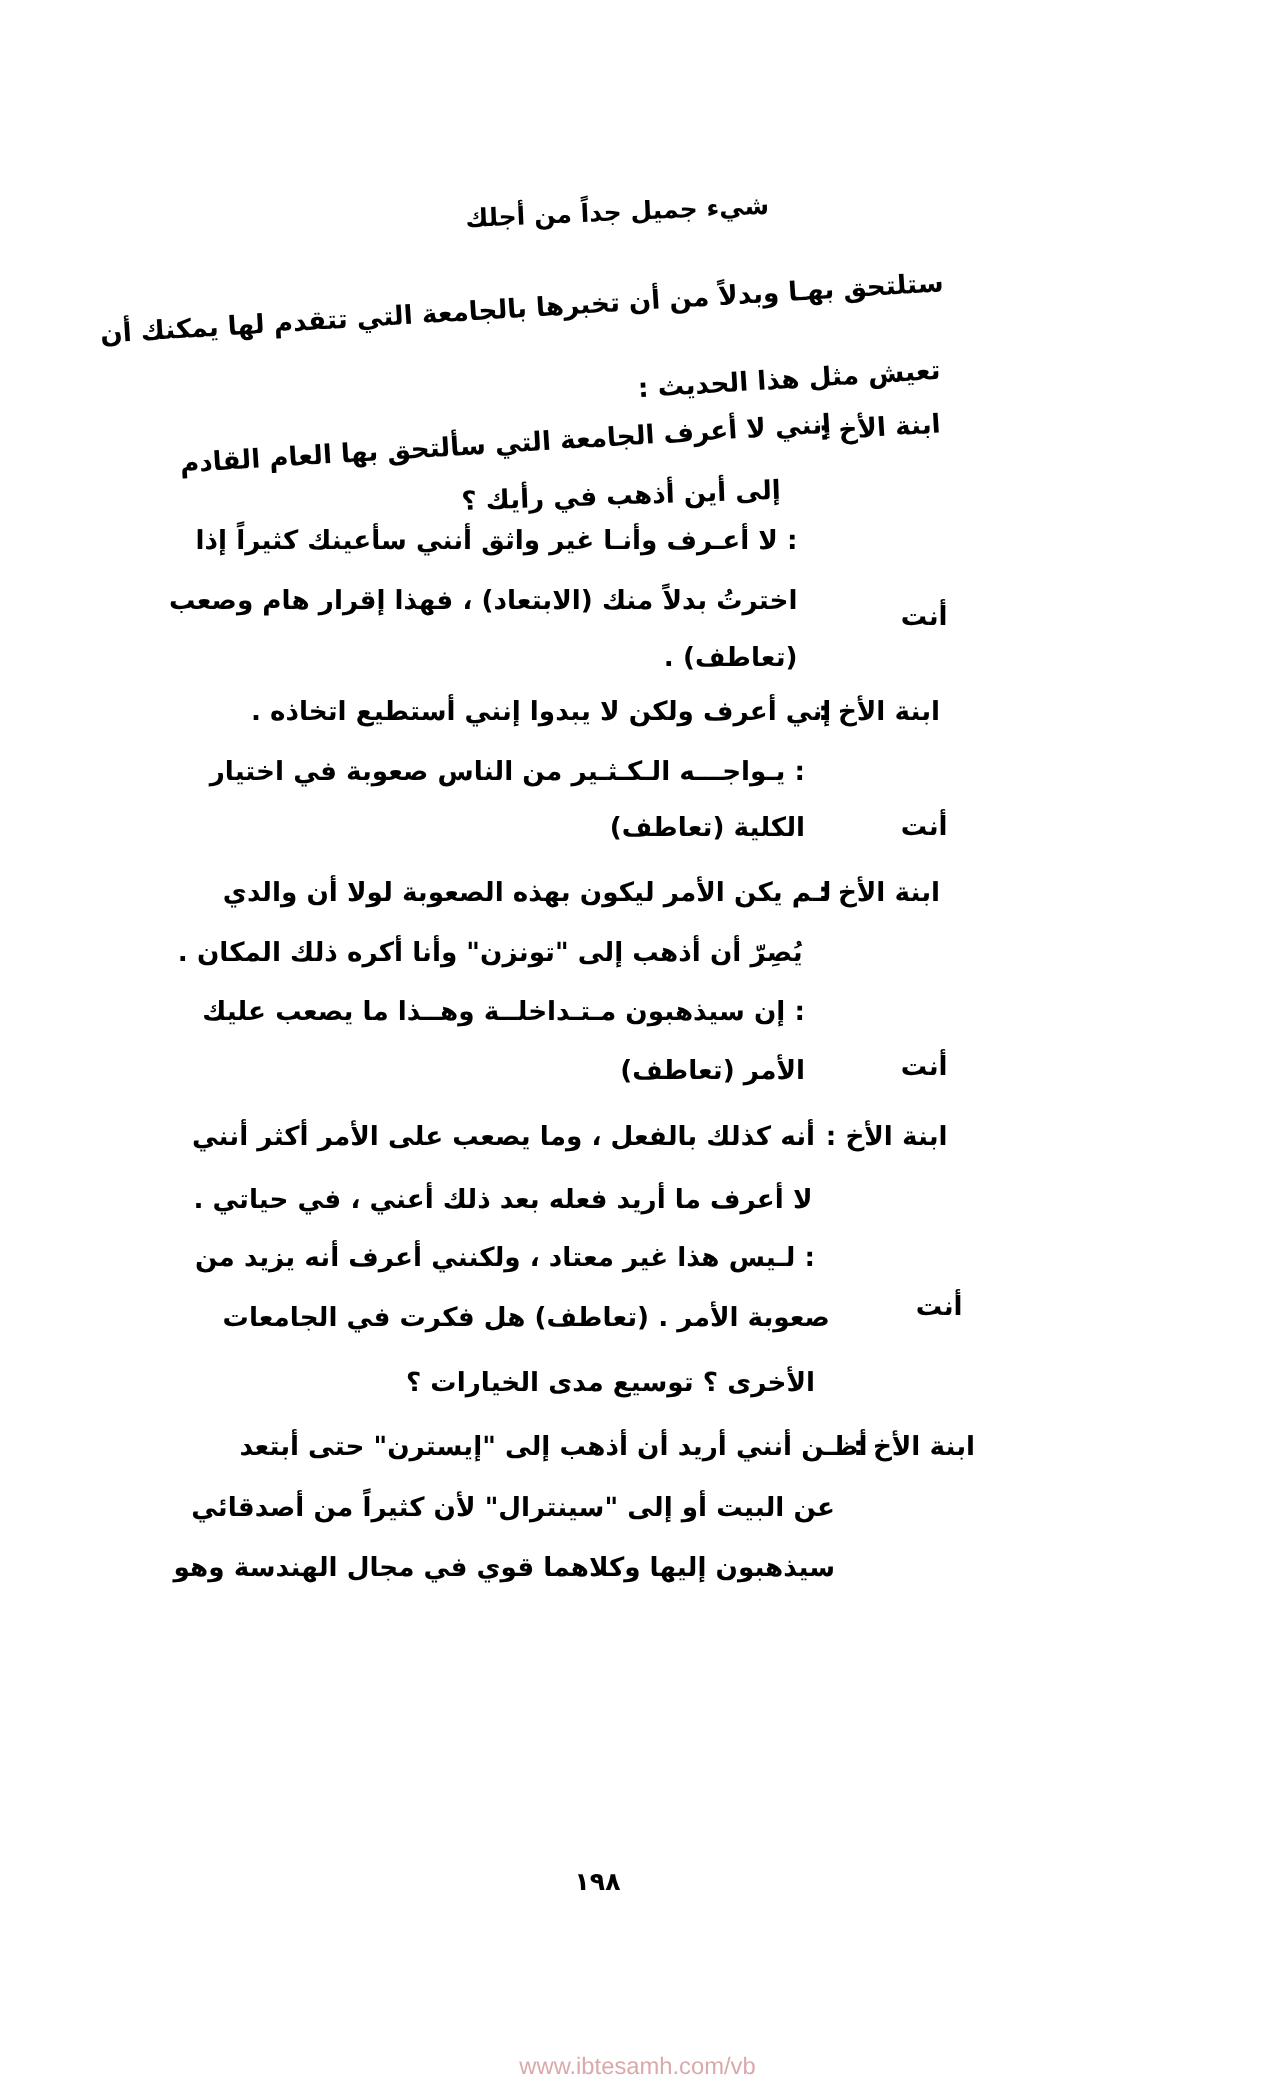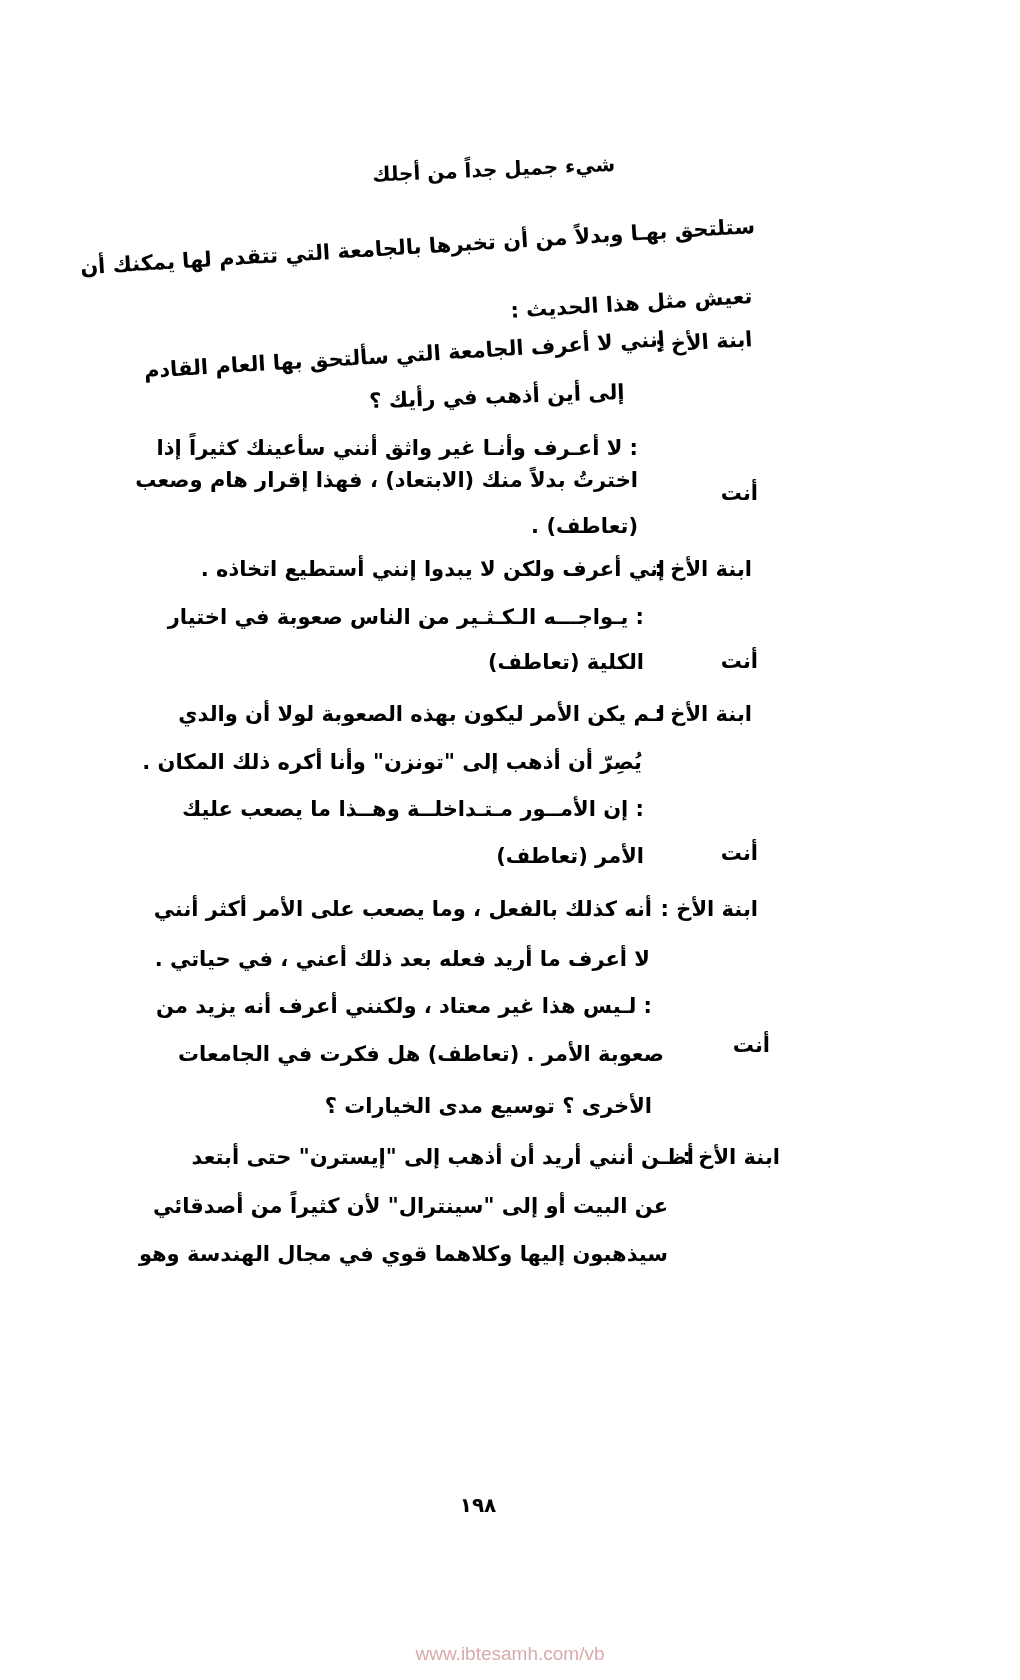--- a/index.html
+++ b/index.html
@@ -26,37 +26,37 @@
   <div class="ln title rot1" style="right:405px; top:150px;">شيء جميل جداً من أجلك</div>
 
   <div class="ln rot2" style="right:265px; top:212px;">ستلتحق بهـا وبدلاً من أن تخبرها بالجامعة التي تتقدم لها يمكنك أن</div>
   <div class="ln rot2" style="right:268px; top:282px;">تعيش مثل هذا الحديث :</div>
 
   <div class="ln rot2" style="right:268px; top:325px;">ابنة الأخ :</div>
   <div class="ln rot2" style="right:355px; top:325px;">إنني لا أعرف الجامعة التي سألتحق بها العام القادم</div>
   <div class="ln" style="right:395px; top:378px; transform:rotate(-2deg); transform-origin:right center;">إلى أين أذهب في رأيك ؟</div>
 
   <div class="spk" style="right:262px; top:440px;">أنت</div>
-  <div class="ln" style="right:382px; top:434px;">: لا أعـرف وأنـا غير واثق أنني سأعينك كثيراً إذا</div>
+  <div class="ln" style="right:382px; top:418px;">: لا أعـرف وأنـا غير واثق أنني سأعينك كثيراً إذا</div>
   <div class="ln" style="right:382px; top:466px;">اخترتُ بدلاً منك (الابتعاد) ، فهذا إقرار هام وصعب</div>
   <div class="ln" style="right:382px; top:512px;">(تعاطف) .</div>
 
   <div class="ln" style="right:268px; top:555px;">ابنة الأخ :</div>
   <div class="ln" style="right:355px; top:555px;">إني أعرف ولكن لا يبدوا إنني أستطيع اتخاذه .</div>
 
   <div class="spk" style="right:262px; top:608px;">أنت</div>
   <div class="ln" style="right:376px; top:603px;">: يـواجـــه الـكـثـير من الناس صعوبة في اختيار</div>
   <div class="ln" style="right:376px; top:648px;">الكلية (تعاطف)</div>
 
   <div class="ln" style="right:268px; top:700px;">ابنة الأخ :</div>
   <div class="ln" style="right:355px; top:700px;">لـم يكن الأمر ليكون بهذه الصعوبة لولا أن والدي</div>
   <div class="ln" style="right:378px; top:748px;">يُصِرّ أن أذهب إلى "تونزن" وأنا أكره ذلك المكان .</div>
 
   <div class="spk" style="right:262px; top:800px;">أنت</div>
-  <div class="ln" style="right:376px; top:795px;">: إن الأمــور مـتـداخلــة وهــذا ما يصعب عليك</div>
+  <div class="ln" style="right:376px; top:795px;">: إن سيذهبون مـتـداخلــة وهــذا ما يصعب عليك</div>
   <div class="ln" style="right:376px; top:842px;">الأمر (تعاطف)</div>
 
   <div class="ln" style="right:262px; top:895px;">ابنة الأخ :</div>
   <div class="ln" style="right:368px; top:895px;">أنه كذلك بالفعل ، وما يصعب على الأمر أكثر أنني</div>
   <div class="ln" style="right:370px; top:945px;">لا أعرف ما أريد فعله بعد ذلك أعني ، في حياتي .</div>
 
   <div class="spk" style="right:250px; top:992px;">أنت</div>
   <div class="ln" style="right:368px; top:992px;">: لـيس هذا غير معتاد ، ولكنني أعرف أنه يزيد من</div>
   <div class="ln" style="right:356px; top:1040px;">صعوبة الأمر . (تعاطف) هل فكرت في الجامعات</div>
   <div class="ln" style="right:368px; top:1092px;">الأخرى ؟ توسيع مدى الخيارات ؟</div>

